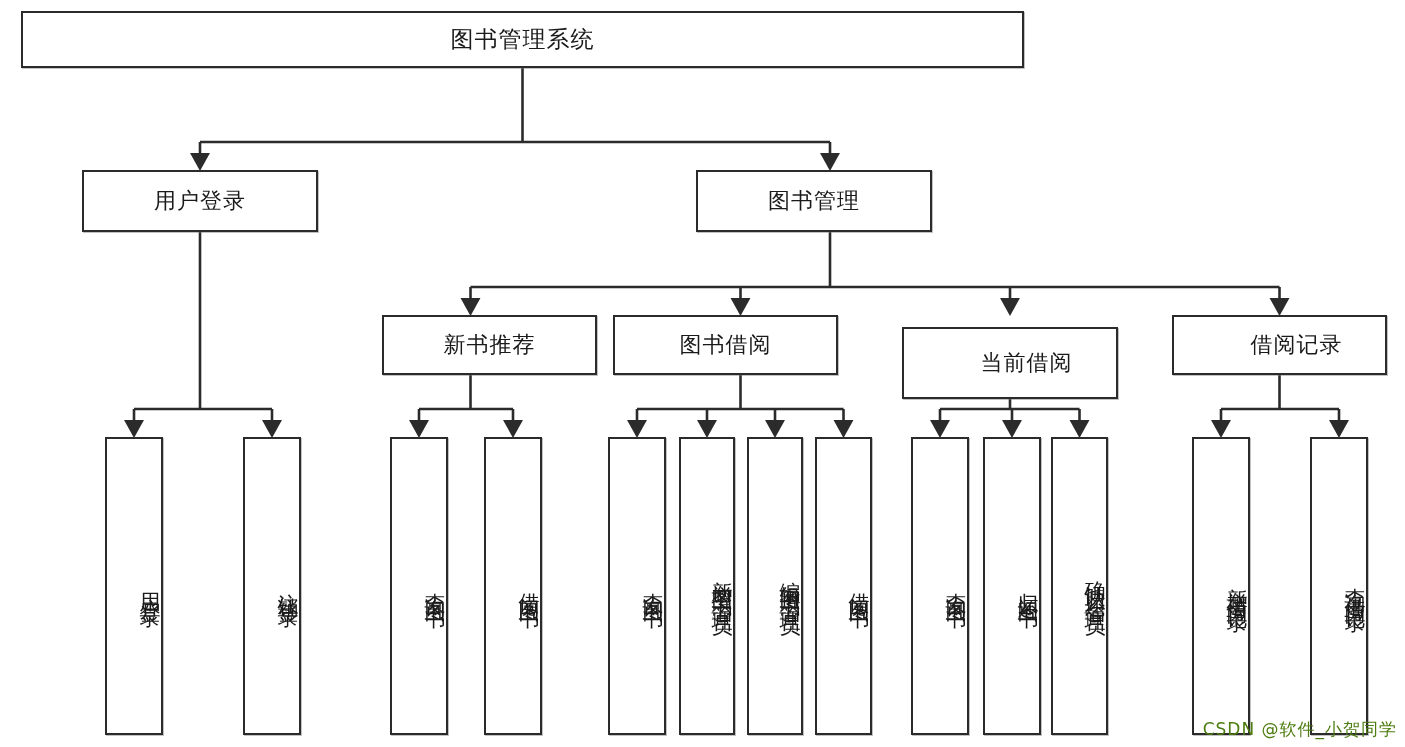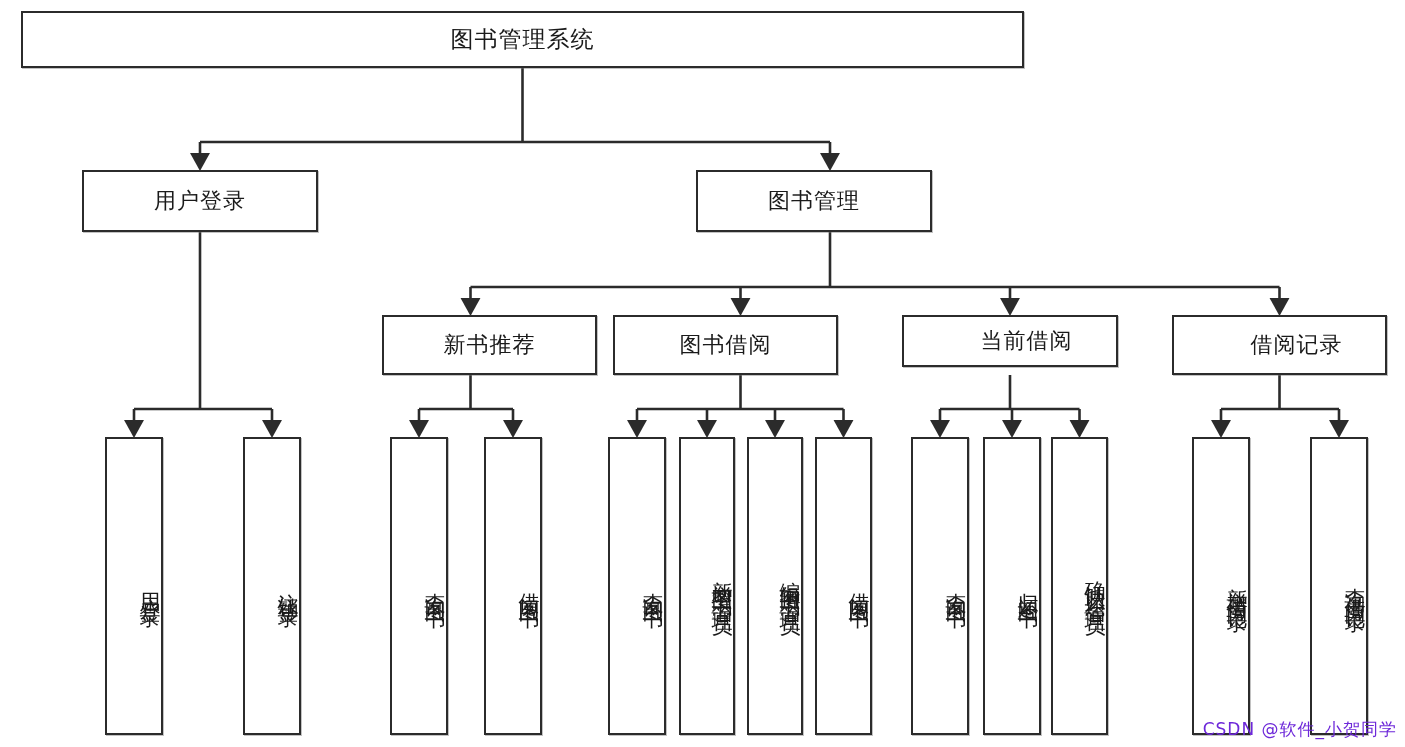--- a/index.html
+++ b/index.html
@@ -54,21 +54,21 @@
   .node.v .vtext {
     writing-mode: vertical-rl;
     text-orientation: upright;
     display: block;
   }
   #watermark {
     position: absolute;
     right: 8px;
     bottom: 6px;
     font-size: 17px;
-    color: #6d28d9;
+    color: #4d7c0f;
     letter-spacing: 1px;
     white-space: nowrap;
     pointer-events: none;
   }
 </style>
 </head>
 <body>
 
 <div id="canvas">
   <svg id="edges" viewBox="0 0 1405 747">
@@ -123,21 +123,21 @@
       </div>
       <div class="node h" style="left: 696px; top: 170px; width: 236px; height: 62px;">
         <span class="">图书管理</span>
       </div>
       <div class="node h" style="left: 382px; top: 315px; width: 215px; height: 60px;">
         <span class="">新书推荐</span>
       </div>
       <div class="node h" style="left: 613px; top: 315px; width: 225px; height: 60px;">
         <span class="">图书借阅</span>
       </div>
-      <div class="node h" style="left: 902px; top: 315px; width: 216px; height: 52px; padding-left: 33px;">
+      <div class="node h" style="left: 902px; top: 327px; width: 216px; height: 72px; padding-left: 33px;">
         <span class="">当前借阅</span>
       </div>
       <div class="node h" style="left: 1172px; top: 315px; width: 215px; height: 60px; padding-left: 34px;">
         <span class="">借阅记录</span>
       </div>
       <div class="node v" style="left: 105px; top: 437px; width: 58px; height: 298px;">
         <span class="vtext">用户登录</span>
       </div>
       <div class="node v" style="left: 243px; top: 437px; width: 58px; height: 298px;">
         <span class="vtext">注销登录</span>

